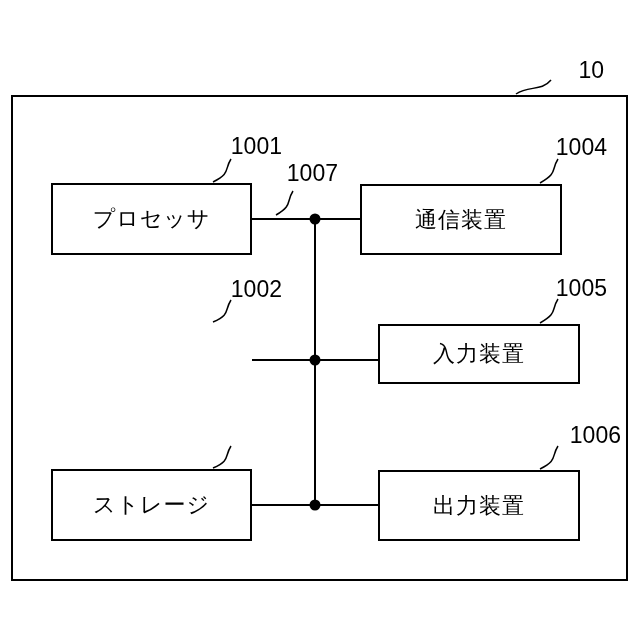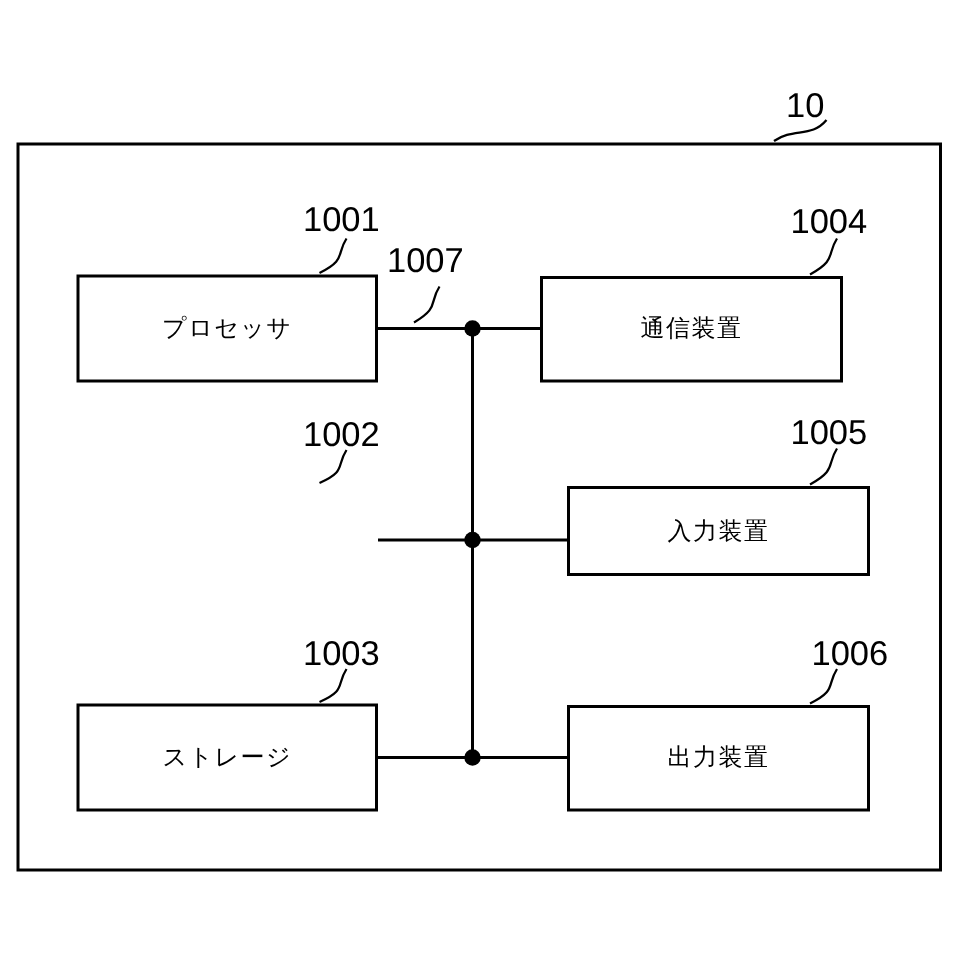--- a/index.html
+++ b/index.html
@@ -36,29 +36,29 @@
   .block {
     position: absolute;
     border: 2px solid #000000;
     box-sizing: border-box;
     background: #ffffff;
     display: flex;
     align-items: center;
     justify-content: center;
   }
   .block-label {
-    font-size: 16px;
+    font-size: 22px;
     letter-spacing: 1px;
     color: #000000;
     white-space: nowrap;
   }
   .ref-label {
     position: absolute;
     width: 80px;
-    text-align: left;
+    text-align: right;
     font-size: 23px;
     line-height: 26px;
     color: #000000;
     white-space: nowrap;
   }
 </style>
 </head>
 <body>
 
 <div class="canvas">
@@ -99,19 +99,18 @@
   <div class="block" style="left:378px; top:324px; width:202px; height:60px;">
     <span class="block-label">入力装置</span>
   </div>
   <div class="block" style="left:378px; top:470px; width:202px; height:71px;">
     <span class="block-label">出力装置</span>
   </div>
 
   <div class="ref-label" style="left:524px; top:57px;">10</div>
   <div class="ref-label" style="left:202px; top:133px;">1001</div>
   <div class="ref-label" style="left:202px; top:276px;">1002</div>
-  <div class="ref-label" style="left:202px; top:422px;">1003</div>
   <div class="ref-label" style="left:527px; top:134px;">1004</div>
   <div class="ref-label" style="left:527px; top:275px;">1005</div>
   <div class="ref-label" style="left:541px; top:422px;">1006</div>
   <div class="ref-label" style="left:258px; top:160px;">1007</div>
 
 </div>
 
 </body></html>

